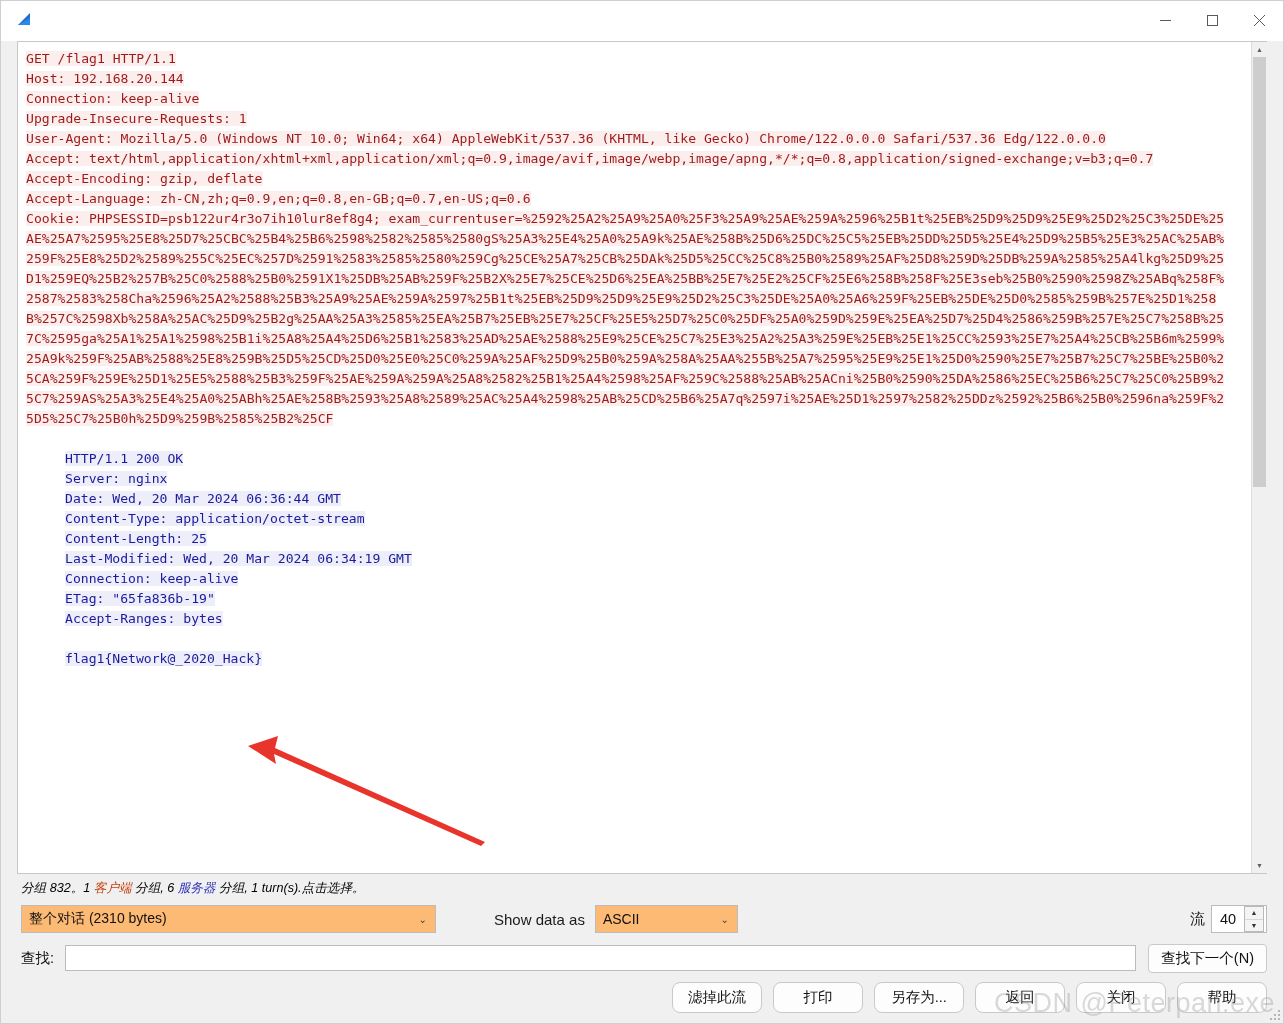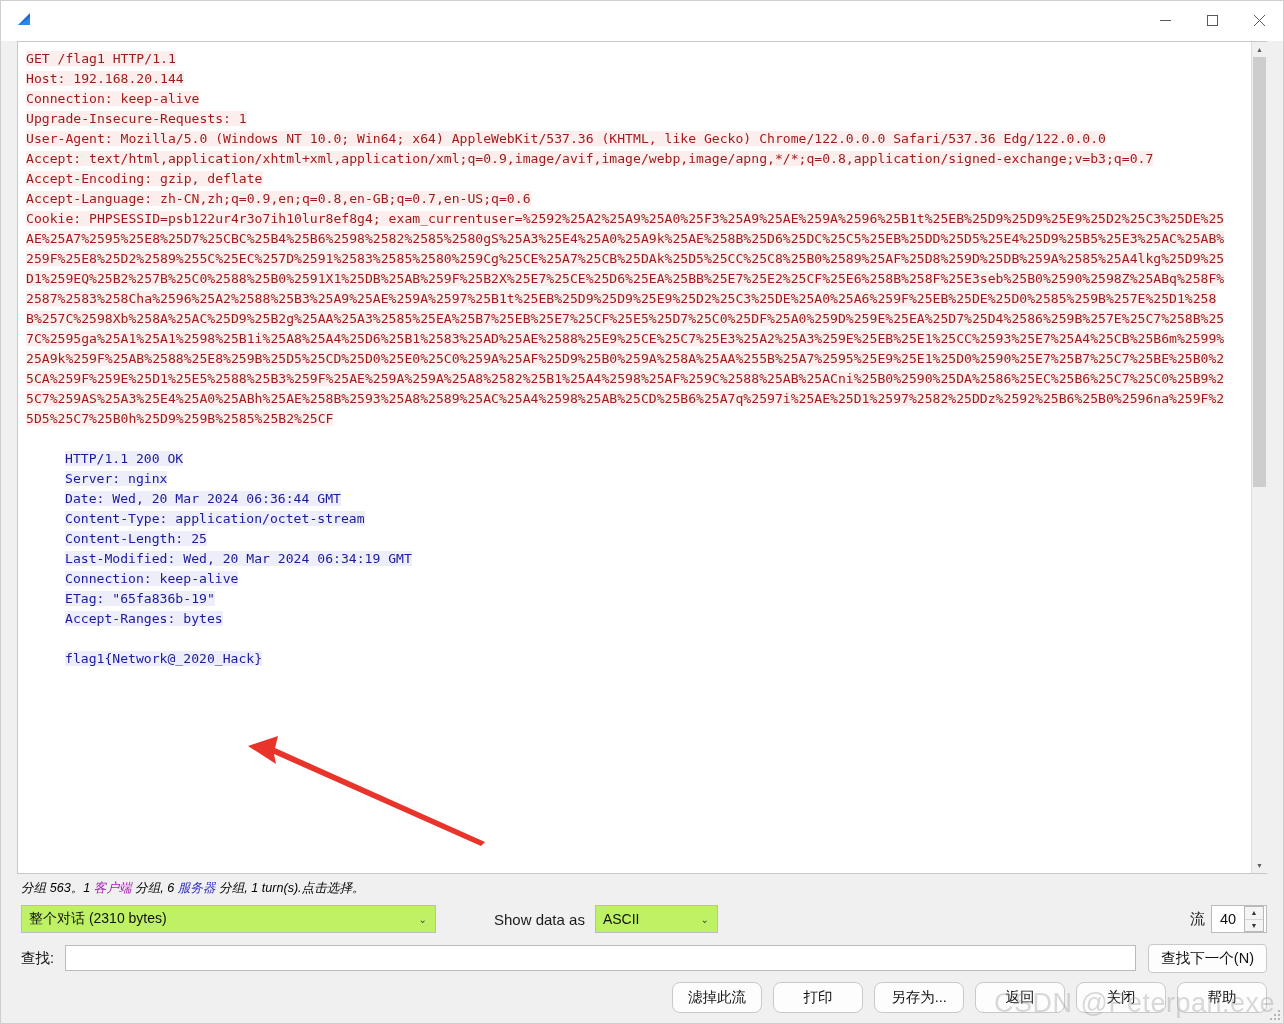--- a/index.html
+++ b/index.html
@@ -134,33 +134,33 @@
 
   
   .statusline {
     padding: 6px 0 3px 4px;
     font-size: 12.6px;
     font-style: italic;
     color: #000000;
     white-space: nowrap;
     font-family: "Liberation Sans", sans-serif;
   }
-  .statusline .client { color: #a21caf; }
+  .statusline .client { color: #c2410c; }
   .statusline .server { color: #3333bb; }
 
   
   .controls-row {
     display: flex;
     align-items: center;
     padding: 4px 0 6px 4px;
     height: 30px;
   }
   .combo {
     height: 28px;
-    background: #bef264;
+    background: #fdba74;
     border: 1px solid #bcbcbc;
     display: flex;
     align-items: center;
     justify-content: space-between;
     font-size: 14px;
     color: #111;
     box-sizing: border-box;
     padding: 0 4px 0 7px;
   }
   .combo .chev {
@@ -168,21 +168,21 @@
     font-size: 10px;
     padding-left: 8px;
     padding-right: 4px;
   }
   #conv-combo { width: 415px; }
   .show-as-label {
     margin-left: 58px;
     font-size: 15px;
     color: #1b1b1b;
   }
-  #dataas-combo { width: 123px; margin-left: 10px; }
+  #dataas-combo { width: 143px; margin-left: 10px; }
   .stream-group {
     margin-left: auto;
     display: flex;
     align-items: center;
   }
   .stream-label { font-size: 15px; color: #1b1b1b; margin-right: 6px; }
   .spin {
     width: 56px; height: 28px;
     border: 1px solid #bcbcbc;
     background: #fff;
@@ -338,21 +338,21 @@
         <div class="thumb"></div>
         <div class="arrow bot">▼</div>
       </div>
 
       <svg class="annot-arrow" width="240" height="115" viewBox="0 0 240 115">
         <polygon points="0,14 30,4 27,16 237,110 233,114 26,22 28,32" fill="#e8342a"></polygon>
       </svg>
     </div>
 
     <div class="statusline">
-      <span>分组 563。1 </span><span class="client">客户端</span><span> 分组, 6 </span><span class="server">服务器</span><span> 分组, 1 turn(s).点击选择。</span>
+      <span>分组 832。1 </span><span class="client">客户端</span><span> 分组, 6 </span><span class="server">服务器</span><span> 分组, 1 turn(s).点击选择。</span>
     </div>
 
     <div class="controls-row">
       <div class="combo" id="conv-combo">
         <span>整个对话 (2310 bytes)</span>
         <span class="chev">⌄</span>
       </div>
       <span class="show-as-label">Show data as</span>
       <div class="combo" id="dataas-combo">
         <span>ASCII</span>

